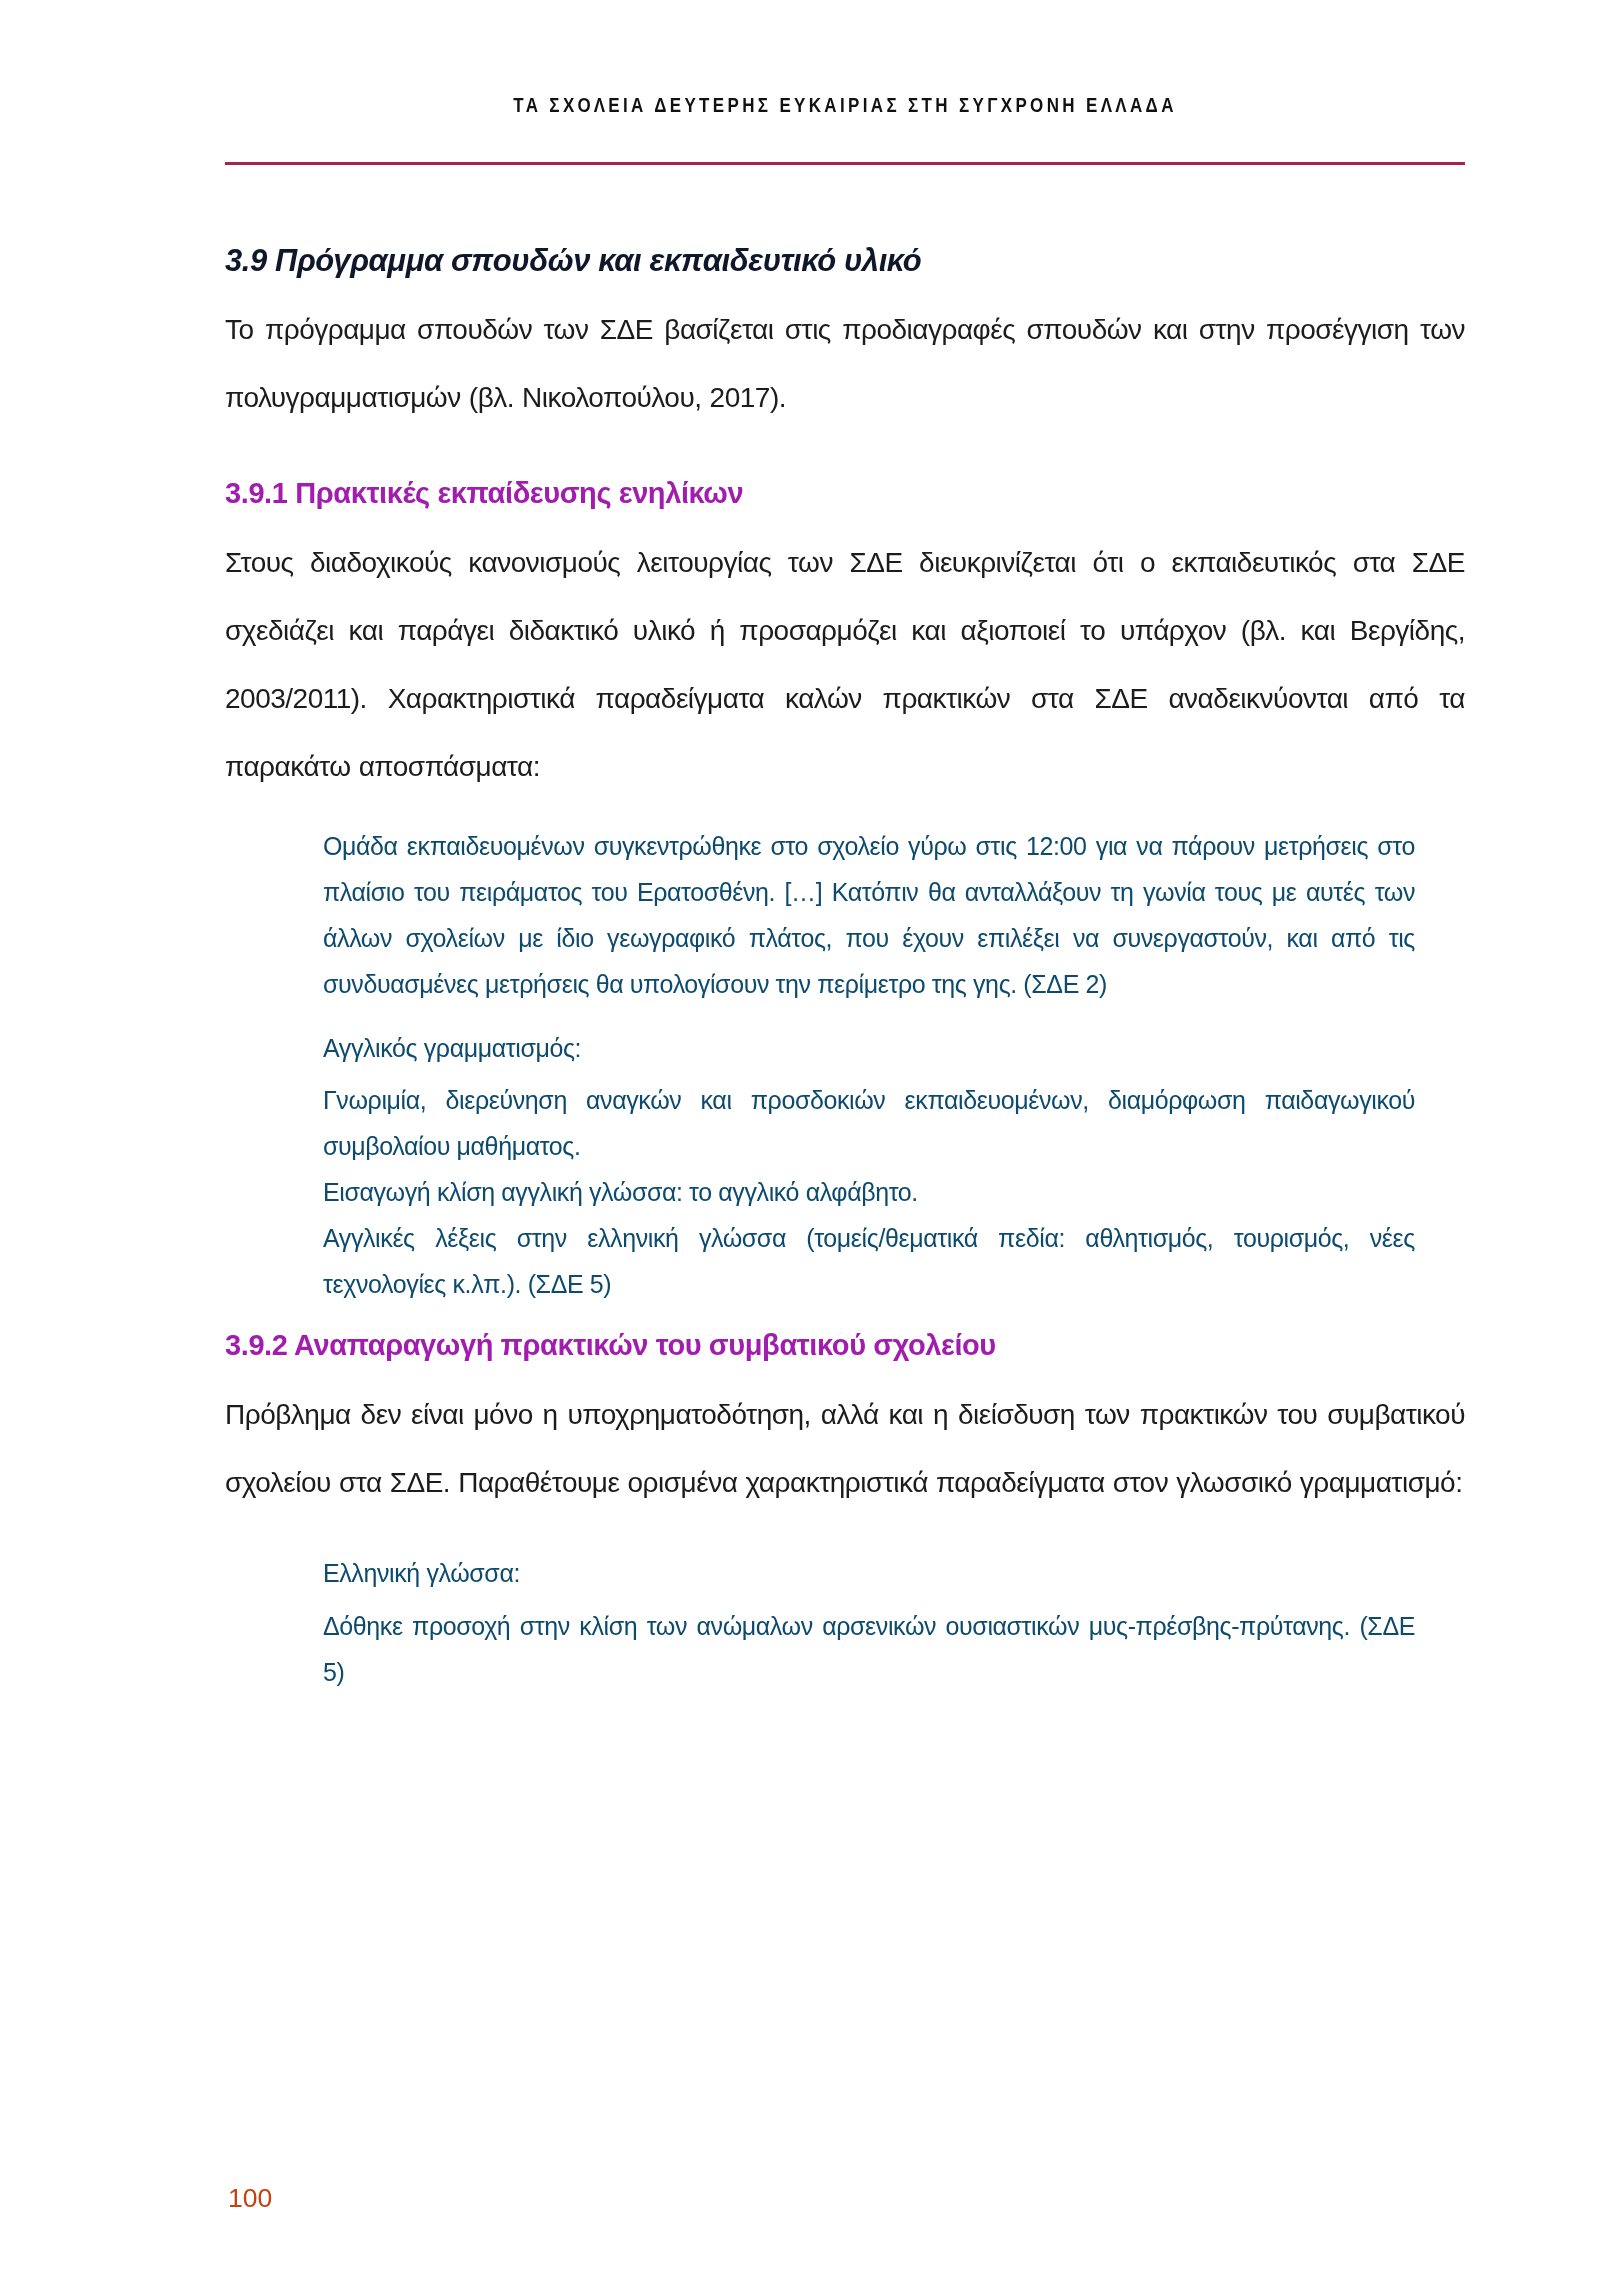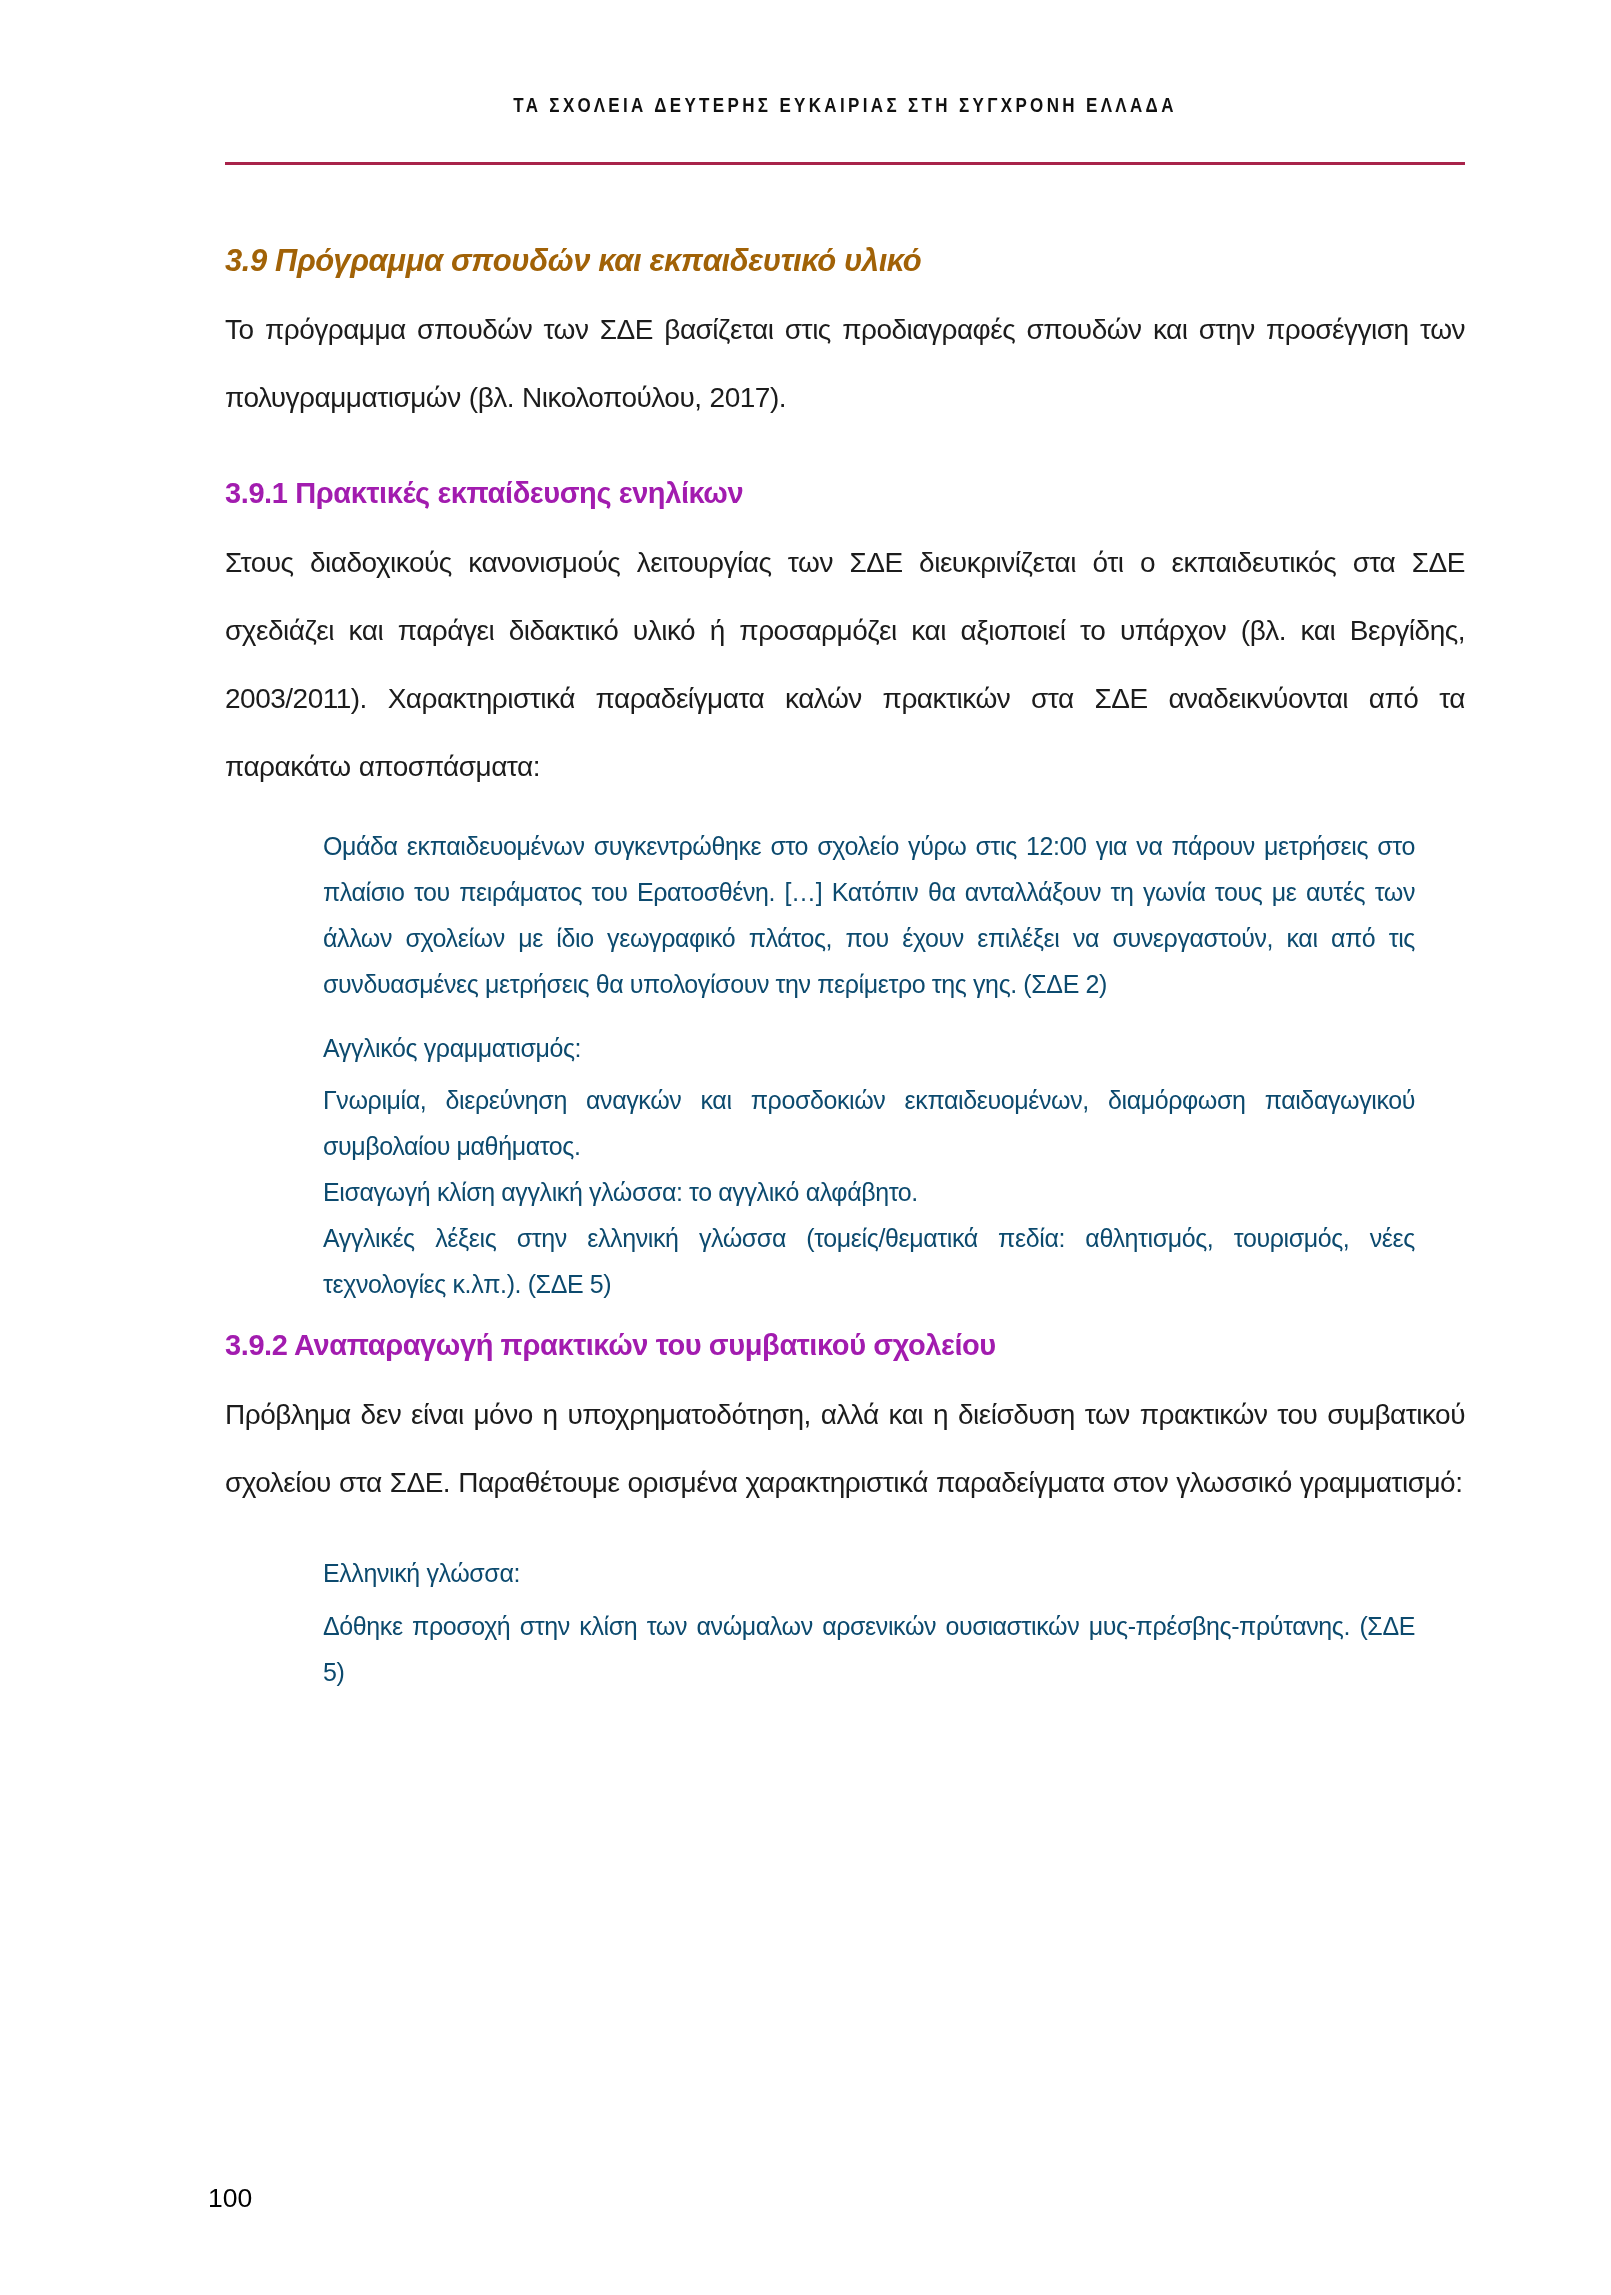--- a/index.html
+++ b/index.html
@@ -15,21 +15,21 @@
     transform: scaleX(0.82); transform-origin: center;
   }
   .rule {
     position: absolute; left: 225px; width: 1240px; top: 162px; height: 2.5px;
     background: #a8234a;
   }
   .content {
     position: absolute; left: 225px; width: 1240px; top: 240px;
   }
   .h-section {
-    font-style: italic; font-size: 31px; color: #a16207;
+    font-style: italic; font-size: 31px; color: #0f172a;
     margin: 0 0 15px 0; line-height: 41px; letter-spacing: -0.4px;
   }
   .h-sub {
     font-size: 29px; color: #a21caf; margin: 0 0 15px 0; line-height: 41px;
     letter-spacing: -0.4px;
   }
   .p {
     font-size: 28px; line-height: 68px; color: #1c1c1c; margin: 0;
     text-align: justify; letter-spacing: -0.5px; word-spacing: 0.8px;
   }
@@ -38,21 +38,21 @@
   .quote {
     margin-left: 98px; margin-right: 50px;
     font-size: 25px; line-height: 46px; color: #0c4a6e;
     text-align: justify; letter-spacing: -0.4px;
   }
   .quote .qline { margin: 0; }
   .quote .label { margin: 0 0 6.6px 0; }
   .quote-block { margin-top: 21.5px; margin-bottom: 18px; }
   .quote-block + .quote-block { margin-top: 11.6px; }
   .page-number {
-    position: absolute; left: 208px; top: 2183px; font-size: 26.5px; color: #000000;
+    position: absolute; left: 228px; top: 2183px; font-size: 26.5px; color: #c2410c;
   }
 </style>
 </head>
 <body>
 
 <div class="running-head">ΤΑ ΣΧΟΛΕΙΑ ΔΕΥΤΕΡΗΣ ΕΥΚΑΙΡΙΑΣ ΣΤΗ ΣΥΓΧΡΟΝΗ ΕΛΛΑΔΑ</div>
 <div class="rule"></div>
 
 <div class="content">
 

